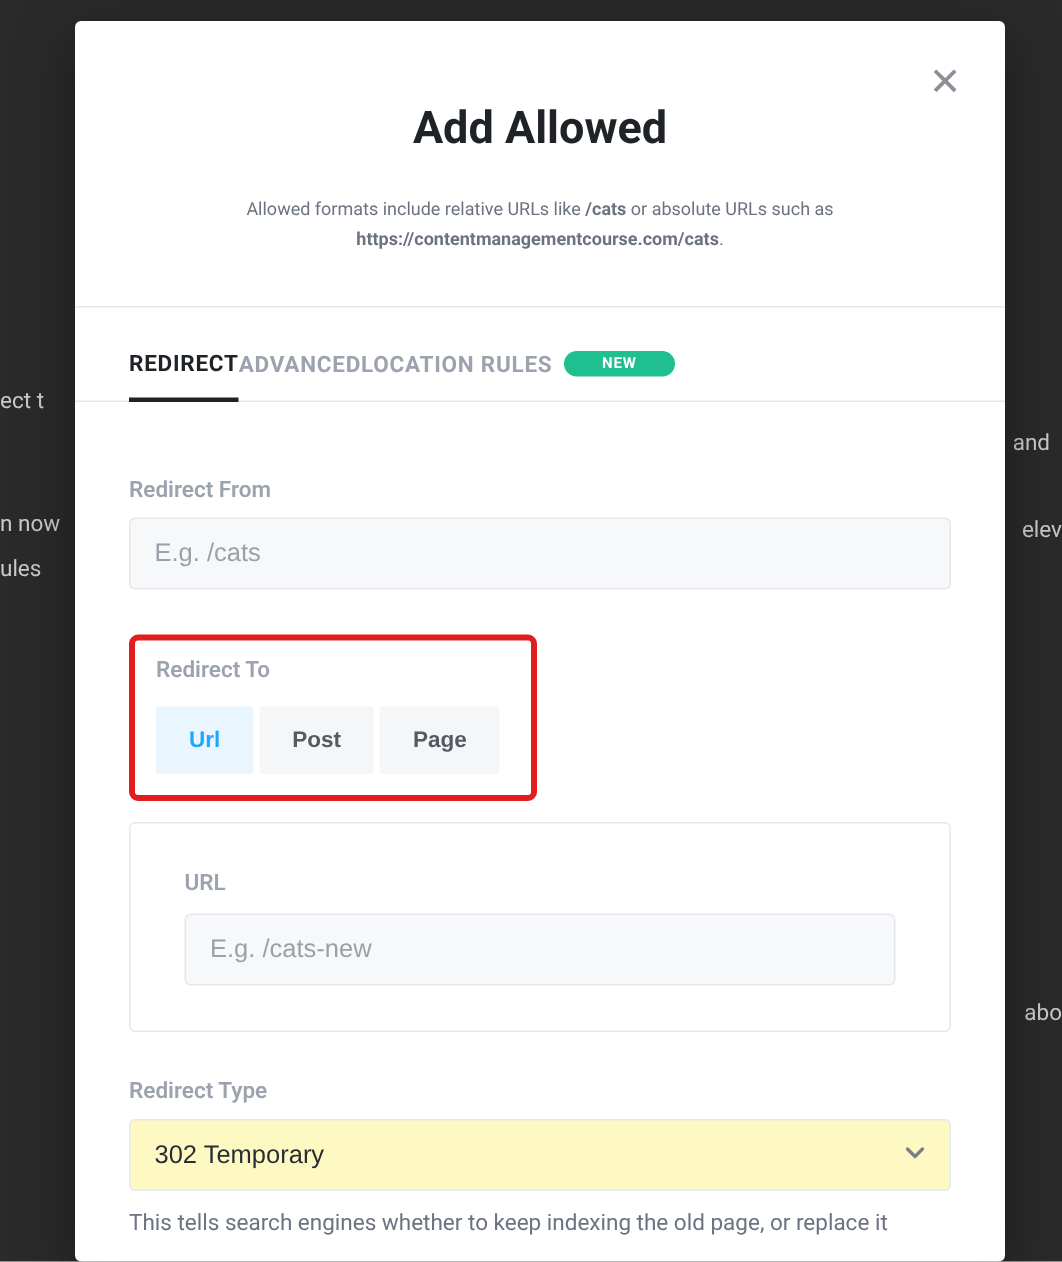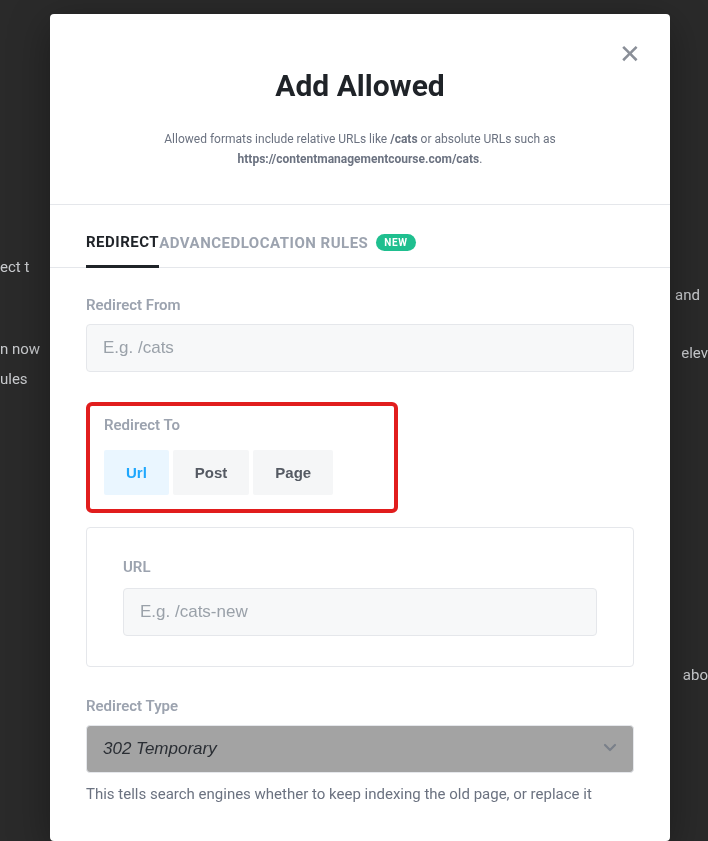--- a/index.html
+++ b/index.html
@@ -88,21 +88,21 @@
     color: var(--ink);
     border-bottom: 3px solid var(--ink);
     margin-bottom: -1px;
   }
   .badge-new {
     background: var(--teal);
     color: #fff;
     font-size: 10px;
     font-weight: 700;
     letter-spacing: .6px;
-    padding: 3px 8px;
+    padding: 3px 25px;
     border-radius: 999px;
   }
   .body {
     padding: 28px 36px 0;
   }
   .field-label {
     font-size: 15px;
     font-weight: 600;
     color: var(--ink-mute);
     margin-bottom: 10px;
@@ -112,26 +112,26 @@
     width: 100%;
     border: 1px solid var(--line);
     background: var(--shade2);
     border-radius: 4px;
     height: 48px;
     padding: 0 16px;
     font-size: 17px;
     color: var(--ink);
   }
   .text-input::placeholder { color: #9aa1a9; }
-  .section { margin-bottom: 30px; }
+  .section { margin-bottom: 30px; margin-top: 21px; }
   .highlight-box {
     border: 4px solid #e11d1d;
     border-radius: 6px;
     padding: 10px 14px 14px;
-    width: 312px;
+    width: 272px;
   }
   .seg {
     display: inline-flex;
     margin-top: 6px;
   }
   .seg button {
     border: none;
     background: var(--shade);
     color: #555a63;
     font-size: 15px;
@@ -147,26 +147,25 @@
   }
   .subpanel {
     border: 1px solid var(--line);
     border-radius: 4px;
     padding: 30px 36px;
     margin-top: 14px;
   }
   .subpanel .field-label { margin-bottom: 12px; }
   .select-wrap { position: relative; }
   .select {
-    background: #a3a3a3;
+    background: #fef9c3;
     color: #2a2e34;
     font-weight: 500;
     appearance: none;
     padding-right: 44px;
-    font-style: italic;
   }
   .chev {
     position: absolute;
     right: 16px;
     top: 50%;
     transform: translateY(-50%);
     pointer-events: none;
     color: #7a808a;
   }
   .help {

